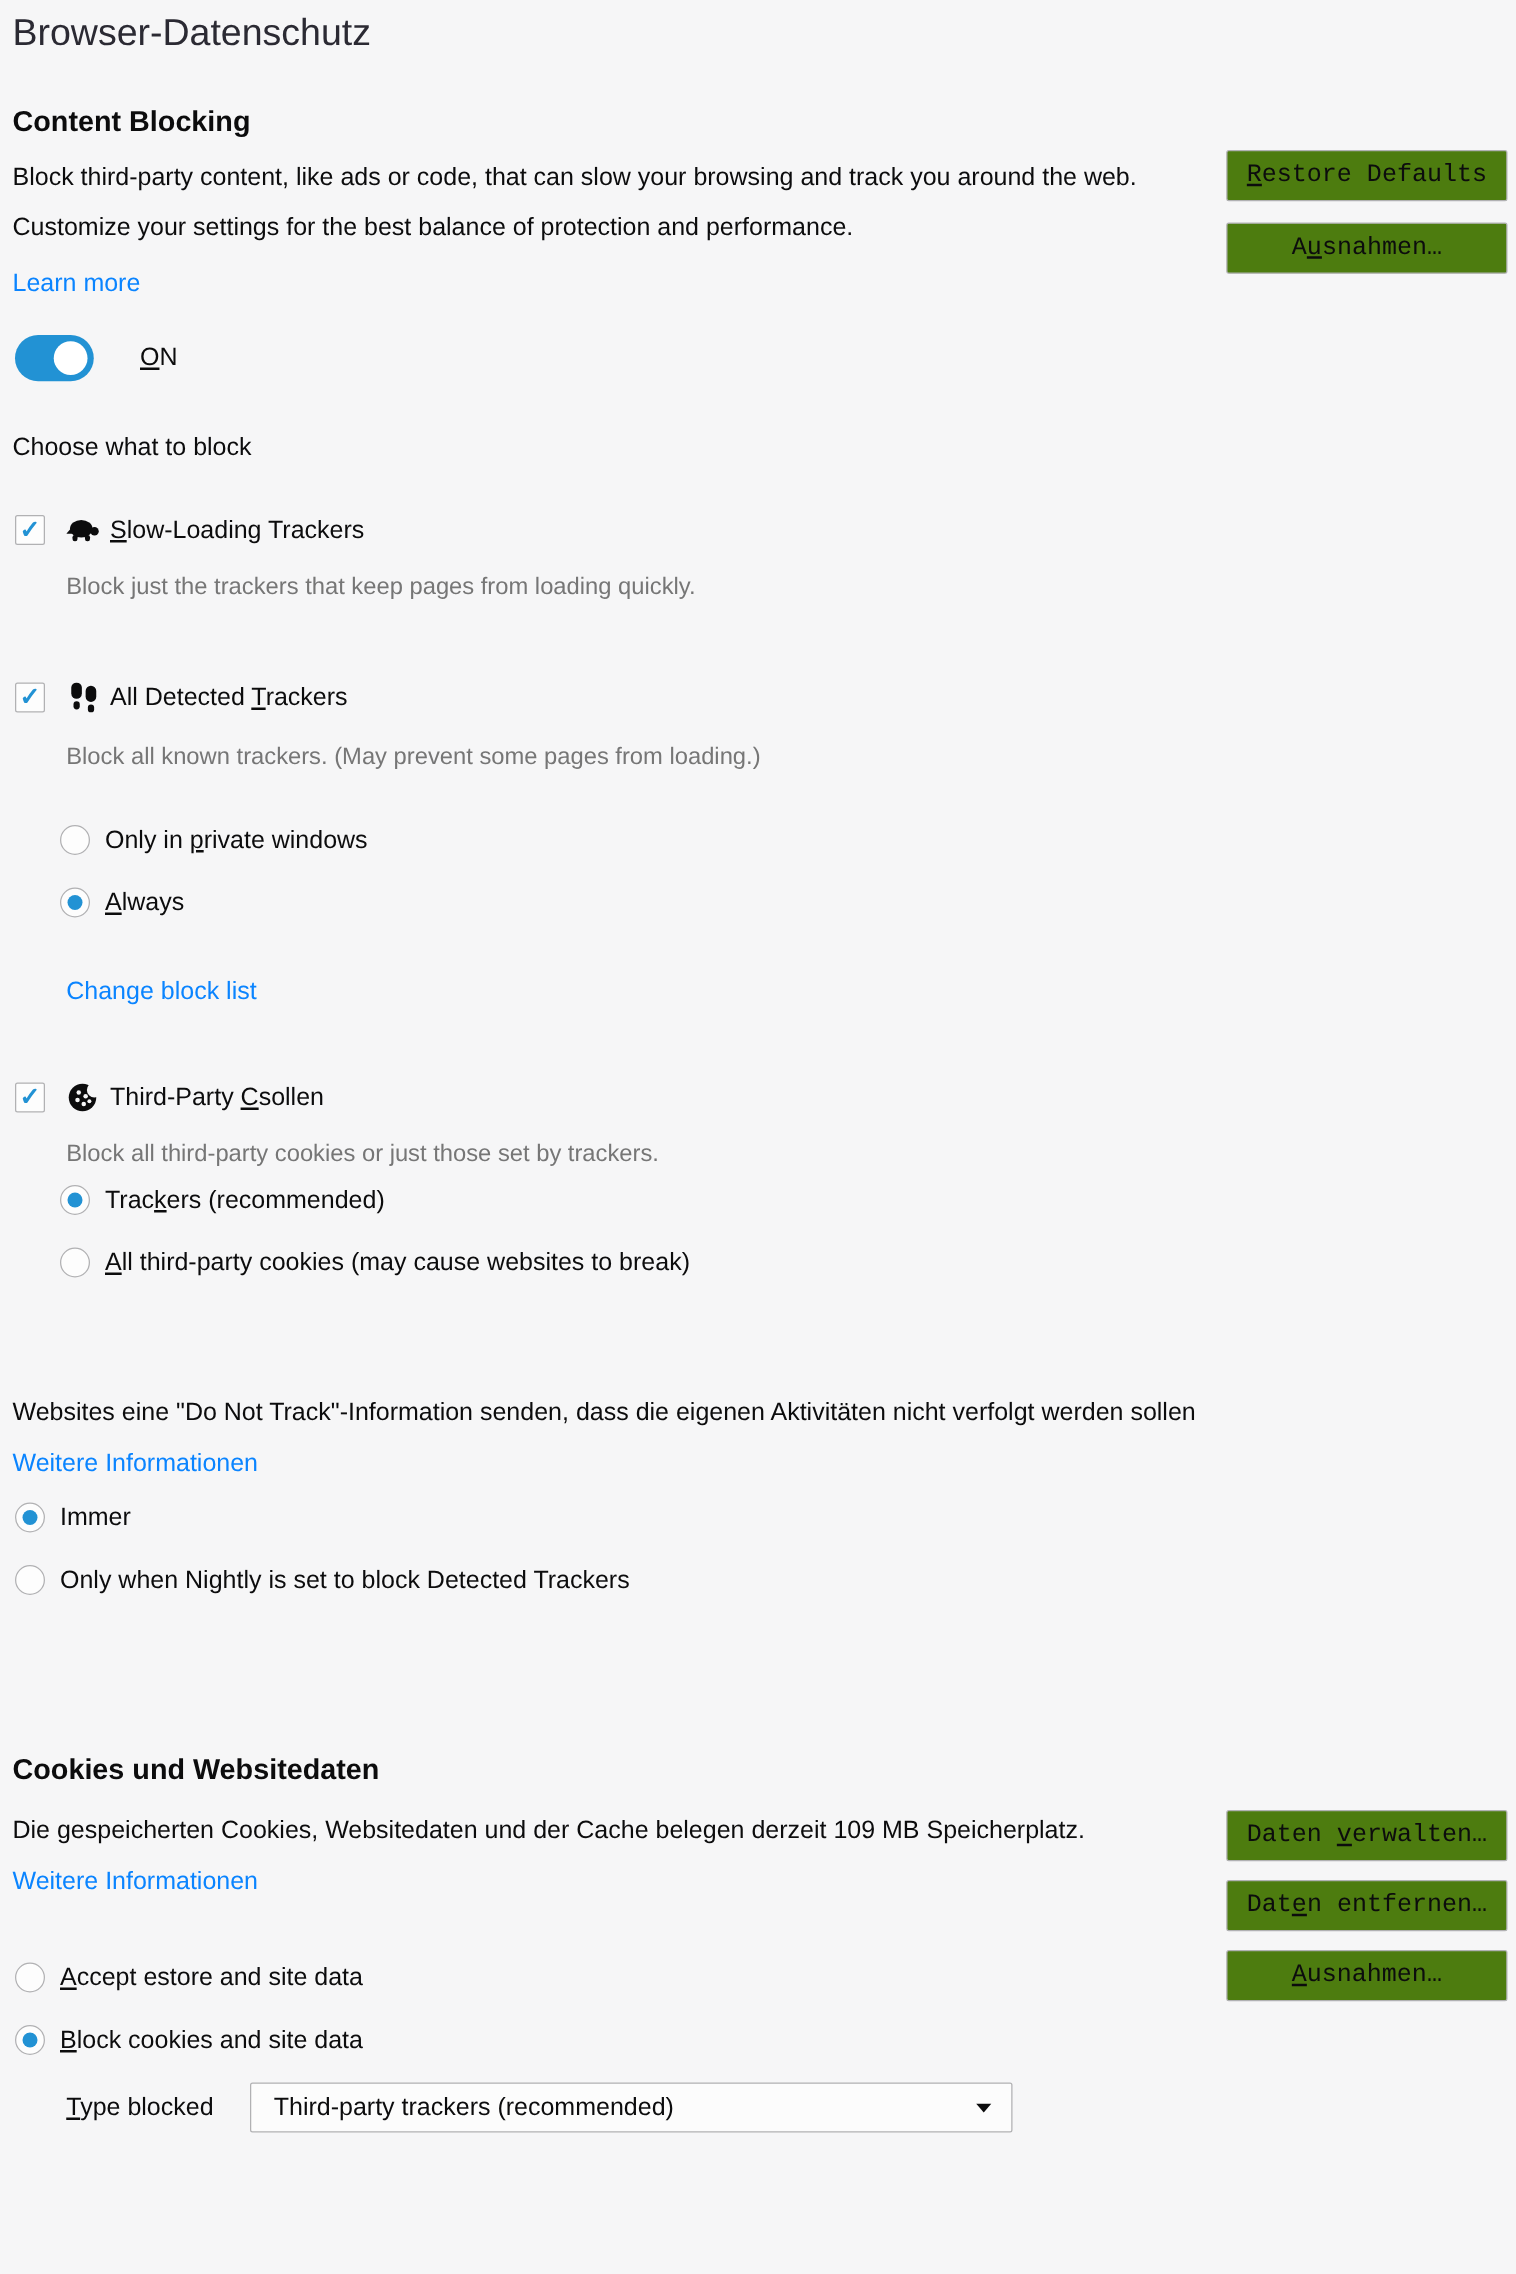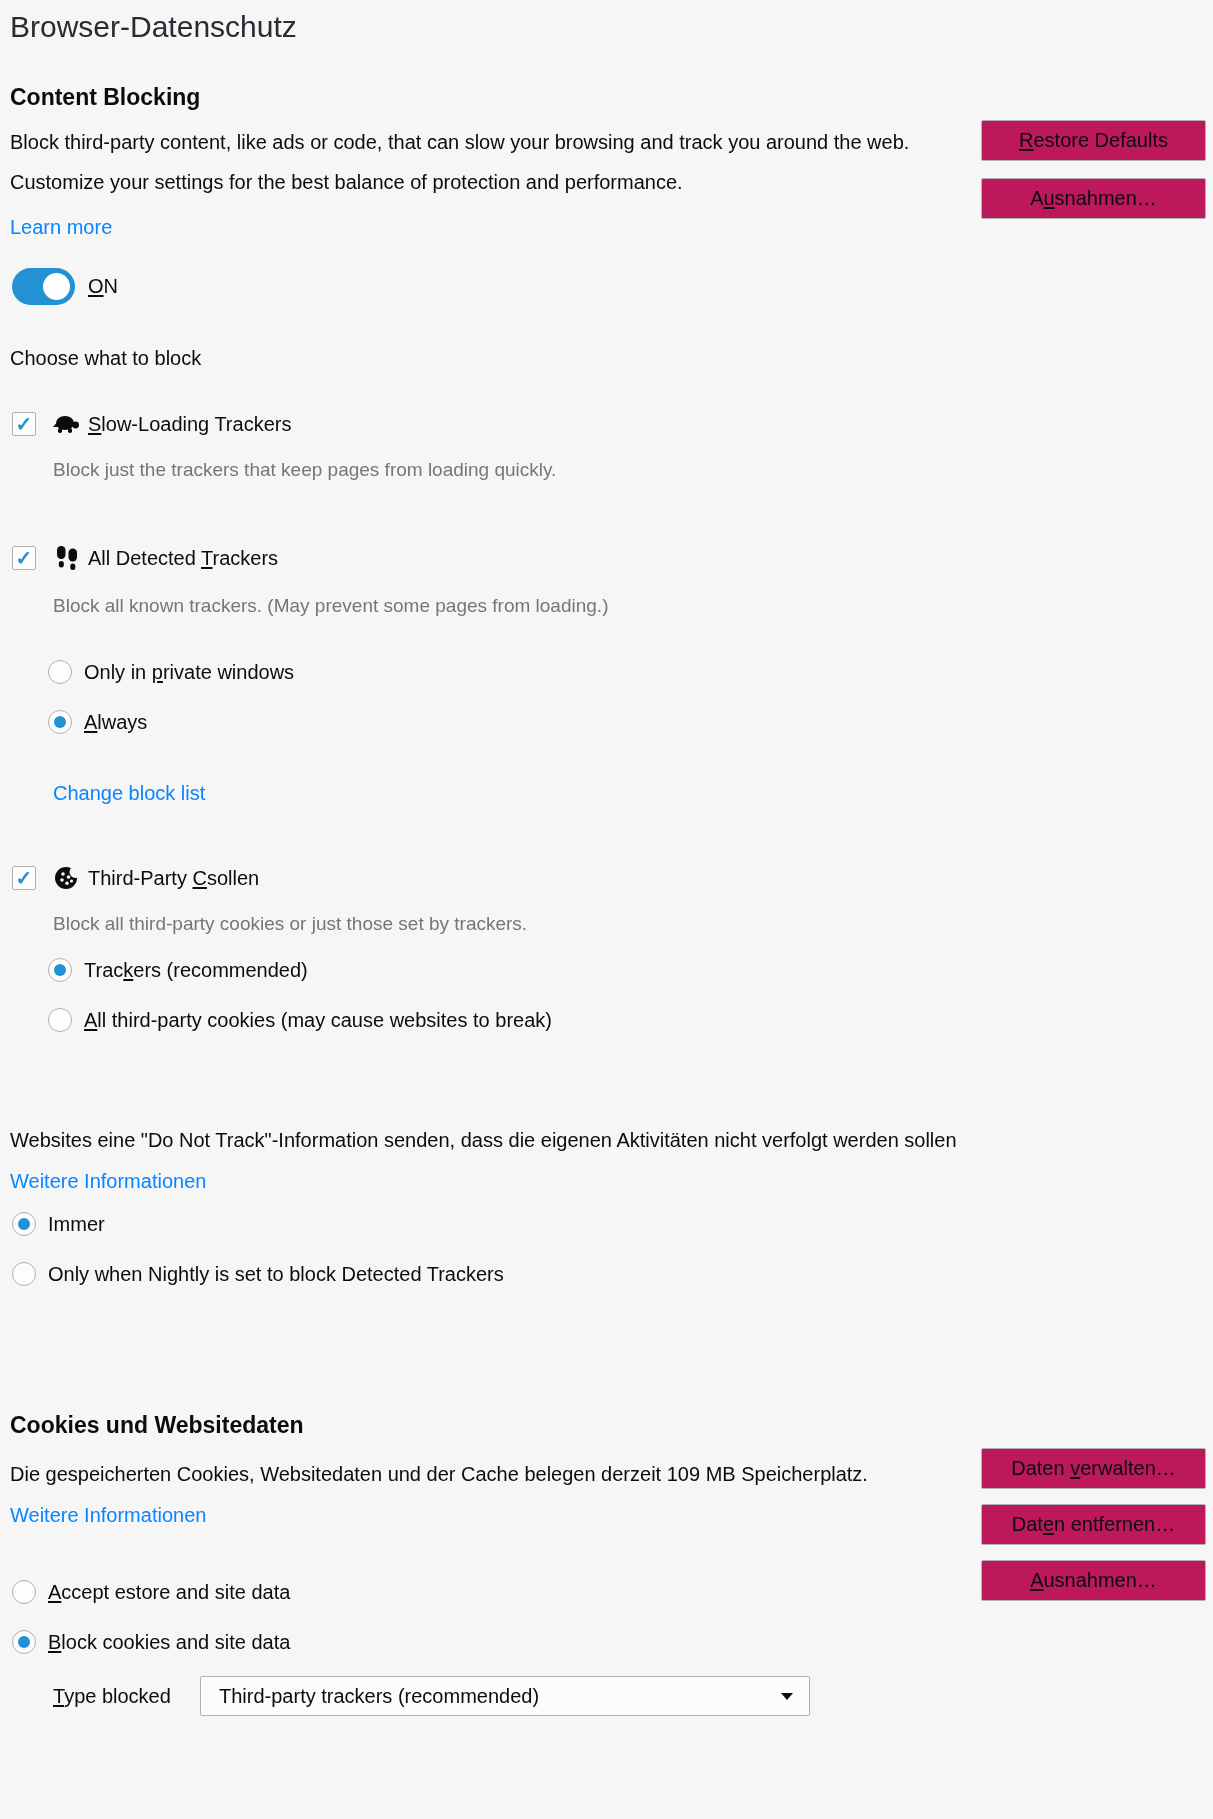--- a/index.html
+++ b/index.html
@@ -15,26 +15,26 @@
     box-sizing:border-box;
     padding-left:10px;
     overflow:hidden;
   }
   u{text-decoration:underline;text-underline-offset:2px;}
   h1{font-size:30px;font-weight:300;color:#2b2a33;margin:8px 0 0;line-height:38px;}
   h2{font-size:23px;font-weight:700;margin:36px 0 0;line-height:30px;color:#0c0c0d;}
   .para{font-size:20px;line-height:40px;margin:10px 0 0;max-width:900px;}
   .link{color:#0a84ff;text-decoration:none;display:inline-block;line-height:26px;cursor:pointer;}
   .mt12{margin-top:12px;} .mt14{margin-top:14px;} .mt16{margin-top:16px;}
-  .mt18{margin-top:20px;} .mt20{margin-top:20px;} .mt22{margin-top:22px;} .mt30{margin-top:40px;}
+  .mt18{margin-top:10px;} .mt20{margin-top:20px;} .mt22{margin-top:22px;} .mt30{margin-top:40px;}
   .mt40{margin-top:40px;} .mt42{margin-top:42px;} .mt44{margin-top:44px;}
   .mt50{margin-top:50px;} .mt58{margin-top:58px;} .mt62{margin-top:62px;} .mt122{margin-top:122px;}
 
   
-  .toggle-row{margin-top:28px;display:flex;align-items:center;padding-left:2px;}
+  .toggle-row{margin-top:28px;display:flex;align-items:center;padding-left:2px;gap:24px;}
   .toggle{width:63px;height:37px;border-radius:19px;background:#9e9ea3;position:relative;cursor:pointer;flex:none;}
   .toggle.on{background:#2292d4;}
   .toggle .knob{position:absolute;top:5px;left:5px;width:27px;height:27px;border-radius:50%;background:#fff;}
   .toggle.on .knob{left:31px;}
   .toggle-label{margin-left:13px;}
 
   
   .opt-row{display:flex;align-items:center;height:28px;padding-left:2px;}
   .checkbox{width:24px;height:24px;flex:none;background:#fdfdfd;border:1px solid #b1b1b3;border-radius:2px;box-sizing:border-box;display:flex;align-items:center;justify-content:center;cursor:pointer;}
   .checkbox .checkmark{display:none;color:#2292d4;font-size:20px;font-weight:bold;line-height:1;}
@@ -52,21 +52,21 @@
   .sub{margin-left:38px;}
   .top-level{margin-left:2px;}
 
   .dnt-para{font-size:20px;line-height:28px;margin:92px 0 0;max-width:1120px;}
   .cookies-para{font-size:20px;line-height:28px;margin:20px 0 0;max-width:965px;}
 
   
   .btn-stack{position:absolute;right:7px;width:225px;}
   #btns1{top:120px;}
   #btns2{top:1448px;}
-  .btn{display:flex;align-items:center;justify-content:center;width:100%;height:41px;box-sizing:border-box;background:#be185d;border:1px solid #b1b1b3;border-radius:2px;font-family:Liberation Sans, sans-serif;font-size:20px;color:#0c0c0d;cursor:pointer;}
+  .btn{display:flex;align-items:center;justify-content:center;width:100%;height:41px;box-sizing:border-box;background:#4d7c0f;border:1px solid #b1b1b3;border-radius:2px;font-family:Liberation Mono, monospace;font-size:20px;color:#0c0c0d;cursor:pointer;}
   #btns1 .btn + .btn{margin-top:17px;}
   #btns2 .btn + .btn{margin-top:15px;}
 
   
   .drop-row{display:flex;align-items:center;}
   .type-row{margin-top:20px;margin-left:43px;}
   .type-label{width:147px;flex:none;}
   .keep-row{margin-top:49px;margin-left:2px;}
   .keep-label{width:141px;flex:none;}
   .select{height:40px;box-sizing:border-box;background:#fcfcfc;border:1px solid #b1b1b3;border-radius:2px;display:flex;align-items:center;justify-content:space-between;padding:0 16px 0 18px;cursor:pointer;}

